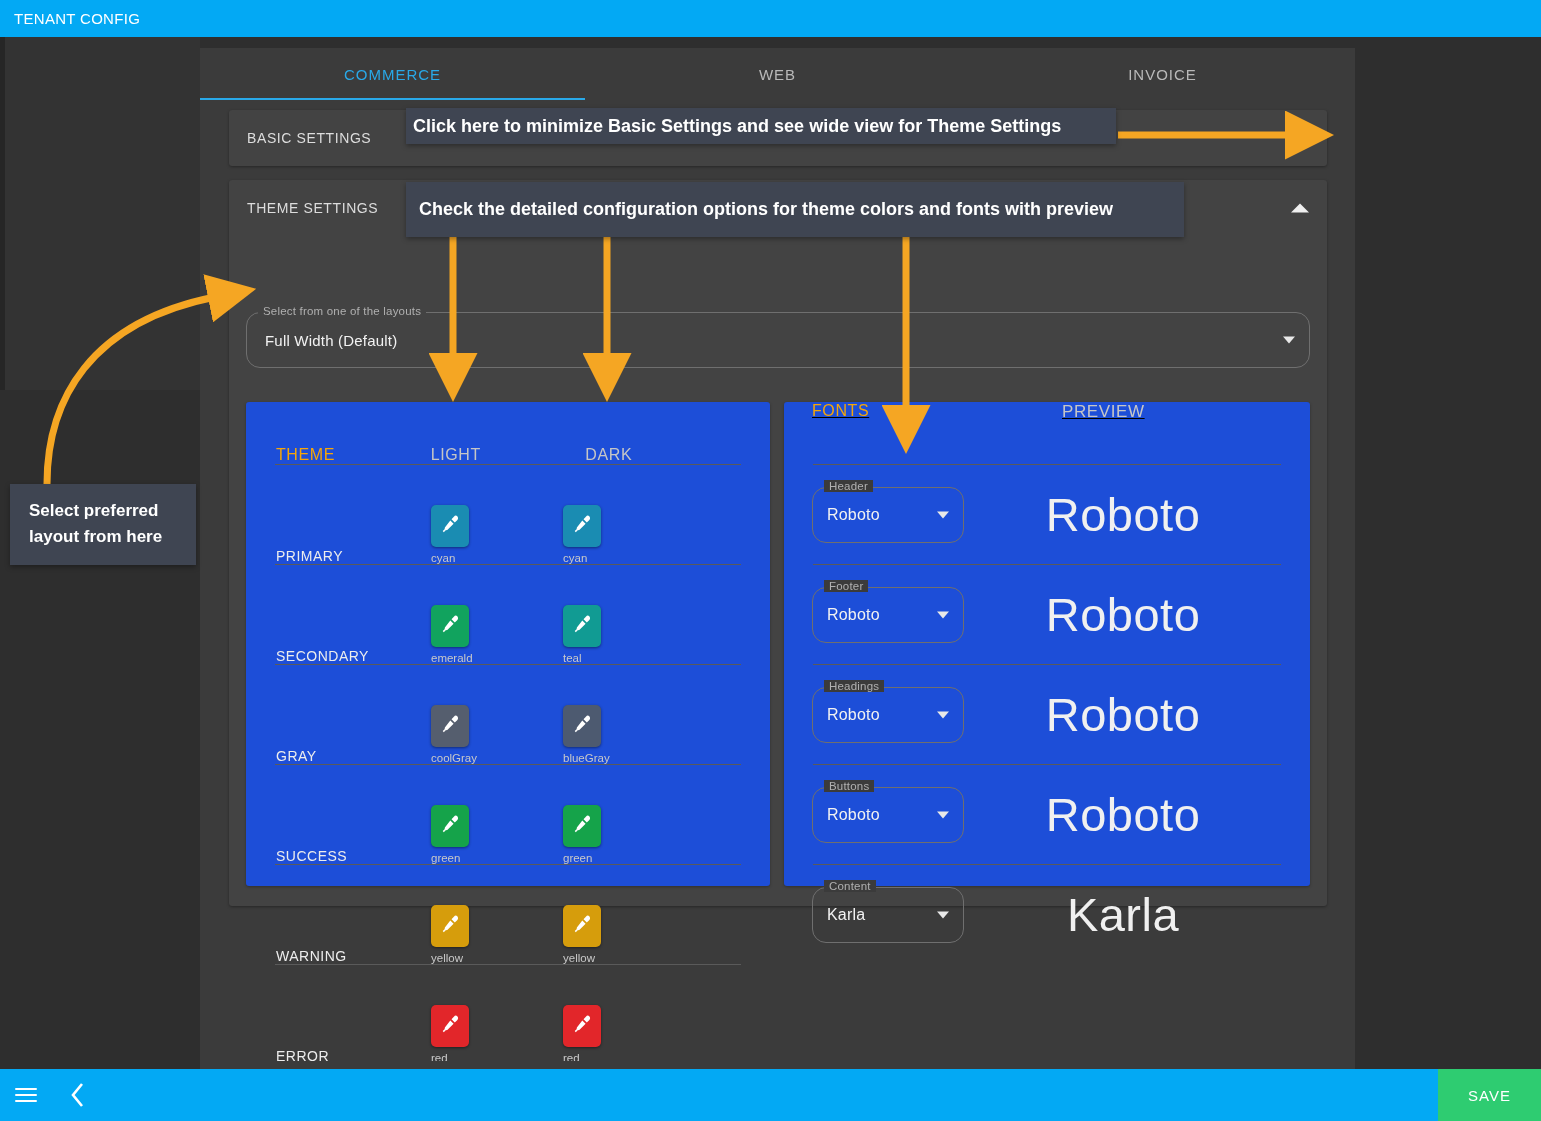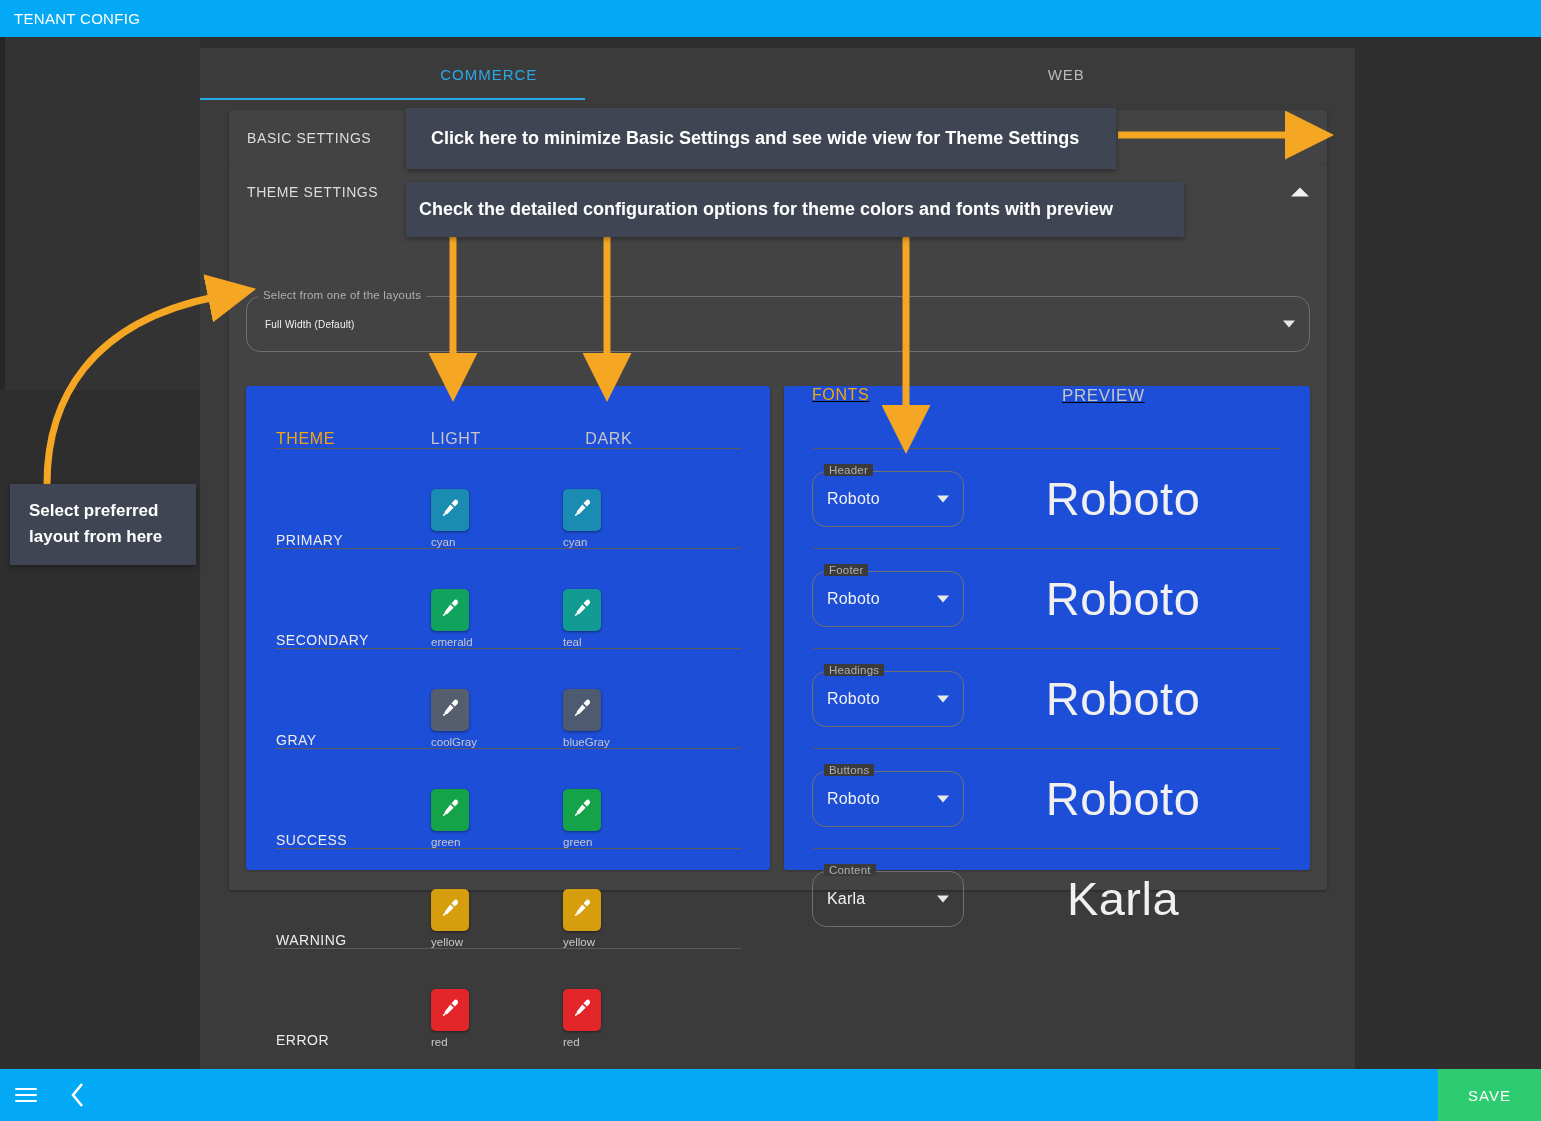--- a/index.html
+++ b/index.html
@@ -50,21 +50,21 @@
     position: absolute; left: 0; top: 50px; width: 385px; height: 2px; background: #29a9e8;
   }
 
   
   .accordion {
     position: absolute; left: 29px; width: 1098px;
     background: #434343; border-radius: 3px;
     box-shadow: 0 1px 3px rgba(0,0,0,.35);
   }
   .acc-basic { top: 62px; height: 56px; }
-  .acc-theme { top: 116px; height: 726px; }
+  .acc-theme { top: 132px; height: 726px; }
   .acc-head {
     position: relative; height: 56px; display: flex; align-items: center;
     padding: 0 18px 0 18px;
   }
   .acc-title {
     color: #dddddd; font-size: 14px; letter-spacing: .6px;
   }
   .acc-caret {
     position: absolute; right: 18px; top: 50%; transform: translateY(-50%);
     width: 0; height: 0; cursor: pointer;
@@ -82,21 +82,21 @@
   .outlined {
     position: relative; border: 1px solid #6f6f6f; border-radius: 14px;
     background: transparent;
   }
   .outlined > .legend {
     position: absolute; top: -8px; left: 11px; padding: 0 5px;
     background: #434343; color: #b0b0b0; font-size: 11.5px; letter-spacing: .2px;
     white-space: nowrap;
   }
   .outlined > .value {
-    color: #f2f2f2; font-size: 10px; letter-spacing: .2px;
+    color: #f2f2f2; font-size: 15px; letter-spacing: .2px;
   }
   .outlined > .sel-caret {
     position: absolute; right: 14px; top: 50%; transform: translateY(-50%);
     width: 0; height: 0;
     border-left: 6px solid transparent; border-right: 6px solid transparent;
     border-top: 7px solid #e8e8e8;
   }
   .layout-select {
     position: absolute; left: 17px; top: 132px; width: 1064px; height: 56px;
     display: flex; align-items: center;
@@ -143,22 +143,22 @@
     font-weight: 300; line-height: 1; letter-spacing: .5px;
   }
 
   
   .callout {
     position: absolute; background: #3f4552; color: #ffffff;
     font-weight: bold; display: flex; align-items: center;
     box-shadow: 0 2px 5px rgba(0,0,0,.35);
   }
   .callout-basic {
-    left: 406px; top: 108px; width: 710px; height: 61px;
-    font-size: 18px; padding-left: 25px;
+    left: 406px; top: 108px; width: 710px; height: 36px;
+    font-size: 18px; padding-left: 7px;
   }
   .callout-theme {
     left: 406px; top: 182px; width: 778px; height: 55px;
     font-size: 18px; padding-left: 13px;
   }
   .callout-layout {
     left: 10px; top: 484px; width: 186px; height: 81px;
     font-size: 17px; padding: 0 0 0 19px; line-height: 26px; display: block;
     padding-top: 14px;
   }
@@ -193,20 +193,21 @@
 
   <div class="page-bg"></div>
   <div class="left-rail"></div>
   <div class="left-panel"></div>
 
   <div class="main-card">
 
     <div class="tabs">
       <div class="tab active">COMMERCE</div>
       <div class="tab">WEB</div>
+      <div class="tab">INVOICE</div>
       <div class="tab-underline"></div>
     </div>
 
     <div class="accordion acc-basic">
       <div class="acc-head">
         <div class="acc-title">BASIC SETTINGS</div>
         <div class="acc-caret caret-down"></div>
       </div>
     </div>
 

